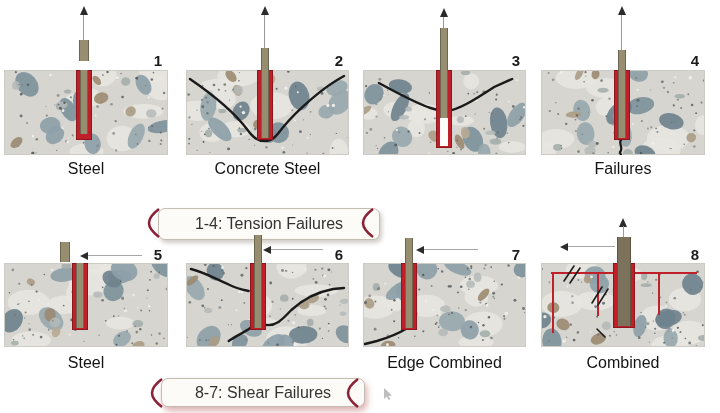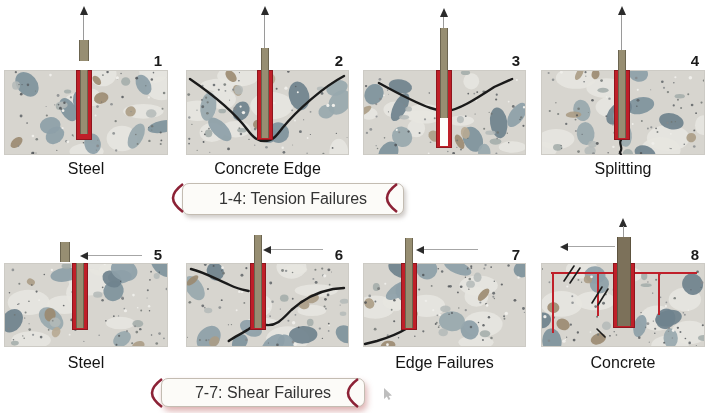--- a/index.html
+++ b/index.html
@@ -258,21 +258,21 @@
         <circle cx="88.93014658614993" cy="32.88874623714946" r="1.2879663717001677" fill="#efeeea"></circle>
       </svg>
     <svg class="crack" viewBox="0 0 164 85" preserveAspectRatio="none">
       <path d="M4,9 C26,24 50,44 62,60 C68,68 72,71 79,71 C87,71 91,66 97,58 C112,40 138,17 159,6" fill="none" stroke="#1a1a1a" stroke-width="2.4" stroke-linecap="round"></path>
     </svg>
     <div class="ah-up" style="left:75px;top:6px;"></div>
     <div class="aline" style="left:78px;top:15px;height:33px;"></div>
     <div class="sleeve" style="left:71px;top:70px;width:16px;height:70px;"></div>
     <div class="bolt" style="left:75px;top:48px;width:8px;height:90px;"></div>
     <span class="pnum">2</span>
-    <div class="plabel">Concrete Edge</div>
+    <div class="plabel">Concrete Steel</div>
   </div>
 
   <div class="panel row1" style="left:363px;width:163px;">
     <svg class="block tex" viewBox="0 0 164 85" preserveAspectRatio="none">
         <rect x="0" y="0" width="164" height="85" fill="#d7d5cf"></rect>
         <ellipse cx="151.21655460633337" cy="77.83898928202689" rx="13.941497088875622" ry="5.932693412993103" fill="#e7e5e0" opacity="0.9"></ellipse>
         <ellipse cx="98.78198267426342" cy="50.793297353666276" rx="13.330228306818753" ry="5.29173984285444" fill="#e7e5e0" opacity="0.9"></ellipse>
         <ellipse cx="109.26981216855347" cy="10.59223305201158" rx="8.090373726096004" ry="8.34906221111305" fill="#e7e5e0" opacity="0.9"></ellipse>
         <ellipse cx="56.26756639033556" cy="45.395576159935445" rx="21.12604502402246" ry="5.067569306353107" fill="#e7e5e0" opacity="0.9"></ellipse>
         <ellipse cx="31.55189733672887" cy="39.544557260815054" rx="11.762519320473075" ry="8.25159241608344" fill="#e7e5e0" opacity="0.9"></ellipse>
@@ -482,24 +482,24 @@
         <circle cx="135.0467076813802" cy="6.3216947740875185" r="1.072940228227526" fill="#efeeea"></circle>
       </svg>
     <svg class="crack" viewBox="0 0 164 85" preserveAspectRatio="none">
       <path d="M80,70 C77,74 83,78 79,82 L80,85" fill="none" stroke="#1a1a1a" stroke-width="2.2" stroke-linecap="round"></path>
     </svg>
     <div class="ah-up" style="left:77px;top:6px;"></div>
     <div class="aline" style="left:80px;top:15px;height:35px;"></div>
     <div class="sleeve" style="left:73px;top:70px;width:16px;height:70px;"></div>
     <div class="bolt" style="left:77px;top:50px;width:8px;height:88px;"></div>
     <span class="pnum">4</span>
-    <div class="plabel">Splitting</div>
+    <div class="plabel">Failures</div>
   </div>
 
-  <div class="cap cap1" style="left:158px;top:183px;width:220px;height:30px;line-height:30px;margin-left:24px;">
+  <div class="cap cap1" style="left:158px;top:208px;width:220px;height:30px;line-height:30px;">
     <svg class="brace l" viewBox="0 0 14 32">
       <path d="M12,2 C4,8 2,13 2,16 C2,19 4,24 12,30" fill="none" stroke="#8c2236" stroke-width="2.6"></path>
     </svg>
     <span>1-4: Tension Failures</span>
     <svg class="brace r" viewBox="0 0 14 32">
       <path d="M12,2 C4,8 2,13 2,16 C2,19 4,24 12,30" fill="none" stroke="#8c2236" stroke-width="2.6"></path>
     </svg>
   </div>
 
   <div class="panel row2" style="left:4px;width:164px;">
@@ -825,21 +825,21 @@
         <circle cx="23.90255933906883" cy="83.64080147468485" r="1.3662672475446016" fill="#efeeea"></circle>
       </svg>
     <svg class="crack" viewBox="0 0 164 84" preserveAspectRatio="none">
       <path d="M43,66 C35,71 24,75 14,78 L2,81" fill="none" stroke="#1a1a1a" stroke-width="2.4" stroke-linecap="round"></path>
     </svg>
     <div class="ah-left" style="left:53px;top:28px;"></div>
     <div class="hline" style="left:61px;top:31px;width:54px;"></div>
     <div class="sleeve" style="left:38px;top:45px;width:16px;height:67px;"></div>
     <div class="bolt" style="left:42px;top:20px;width:8px;height:90px;"></div>
     <span class="pnum">7</span>
-    <div class="plabel">Edge Failures</div>
+    <div class="plabel">Edge Combined</div>
   </div>
 
   <div class="panel row2" style="left:541px;width:164px;">
     <svg class="block tex" viewBox="0 0 164 85" preserveAspectRatio="none">
         <rect x="0" y="0" width="164" height="85" fill="#d7d5cf"></rect>
         <ellipse cx="86.41348594706506" cy="11.095441138604656" rx="14.683314329013228" ry="8.461698810569942" fill="#e7e5e0" opacity="0.9"></ellipse>
         <ellipse cx="116.4862341415137" cy="56.183001393219456" rx="17.11622295062989" ry="13.0813832746353" fill="#e7e5e0" opacity="0.9"></ellipse>
         <ellipse cx="129.55955462530255" cy="84.59845531964675" rx="18.991063703782856" ry="10.818260168889537" fill="#e7e5e0" opacity="0.9"></ellipse>
         <ellipse cx="149.25535084679723" cy="71.01759767043404" rx="18.560527311172336" ry="12.145733361132443" fill="#e7e5e0" opacity="0.9"></ellipse>
         <ellipse cx="40.394861930049956" cy="5.185505787376314" rx="16.354171879589558" ry="9.814969507977366" fill="#e7e5e0" opacity="0.9"></ellipse>
@@ -940,28 +940,28 @@
       <path d="M10,10 H156 M12,10 V70 M57,10 V53 M118,10 V52" fill="none" stroke="#c0202a" stroke-width="2"></path>
       <path d="M23,18 L33,3 M29,20 L39,5 M51,40 L61,24 M57,42 L67,26 M56,66 L64,74" fill="none" stroke="#1c1c1c" stroke-width="1.6" stroke-linecap="round"></path>
     </svg>
     <div class="ah-up" style="left:78px;top:0px;"></div>
     <div class="aline" style="left:82px;top:8px;height:11px;"></div>
     <div class="ah-left" style="left:19px;top:25px;"></div>
     <div class="hline" style="left:27px;top:28px;width:47px;"></div>
     <div class="sleeve" style="left:72px;top:45px;width:22px;height:65px;"></div>
     <div class="bolt dark" style="left:76px;top:19px;width:14px;height:89px;"></div>
     <span class="pnum">8</span>
-    <div class="plabel">Concrete</div>
+    <div class="plabel">Combined</div>
   </div>
 
   <div class="cap cap2" style="left:161px;top:378px;width:202px;height:27px;line-height:27px;">
     <svg class="brace l" viewBox="0 0 14 32">
       <path d="M12,2 C4,8 2,13 2,16 C2,19 4,24 12,30" fill="none" stroke="#8c2236" stroke-width="2.6"></path>
     </svg>
-    <span>7-7: Shear Failures</span>
+    <span>8-7: Shear Failures</span>
     <svg class="brace r" viewBox="0 0 14 32">
       <path d="M12,2 C4,8 2,13 2,16 C2,19 4,24 12,30" fill="none" stroke="#8c2236" stroke-width="2.6"></path>
     </svg>
   </div>
 
   <svg class="cursor" viewBox="0 0 11 14">
     <path d="M2,1 L2,12 L4.8,9.6 L6.6,13 L8.4,12.1 L6.7,8.9 L10,8.4 Z" fill="#a9a9a9"></path>
   </svg>
 
 </div>

